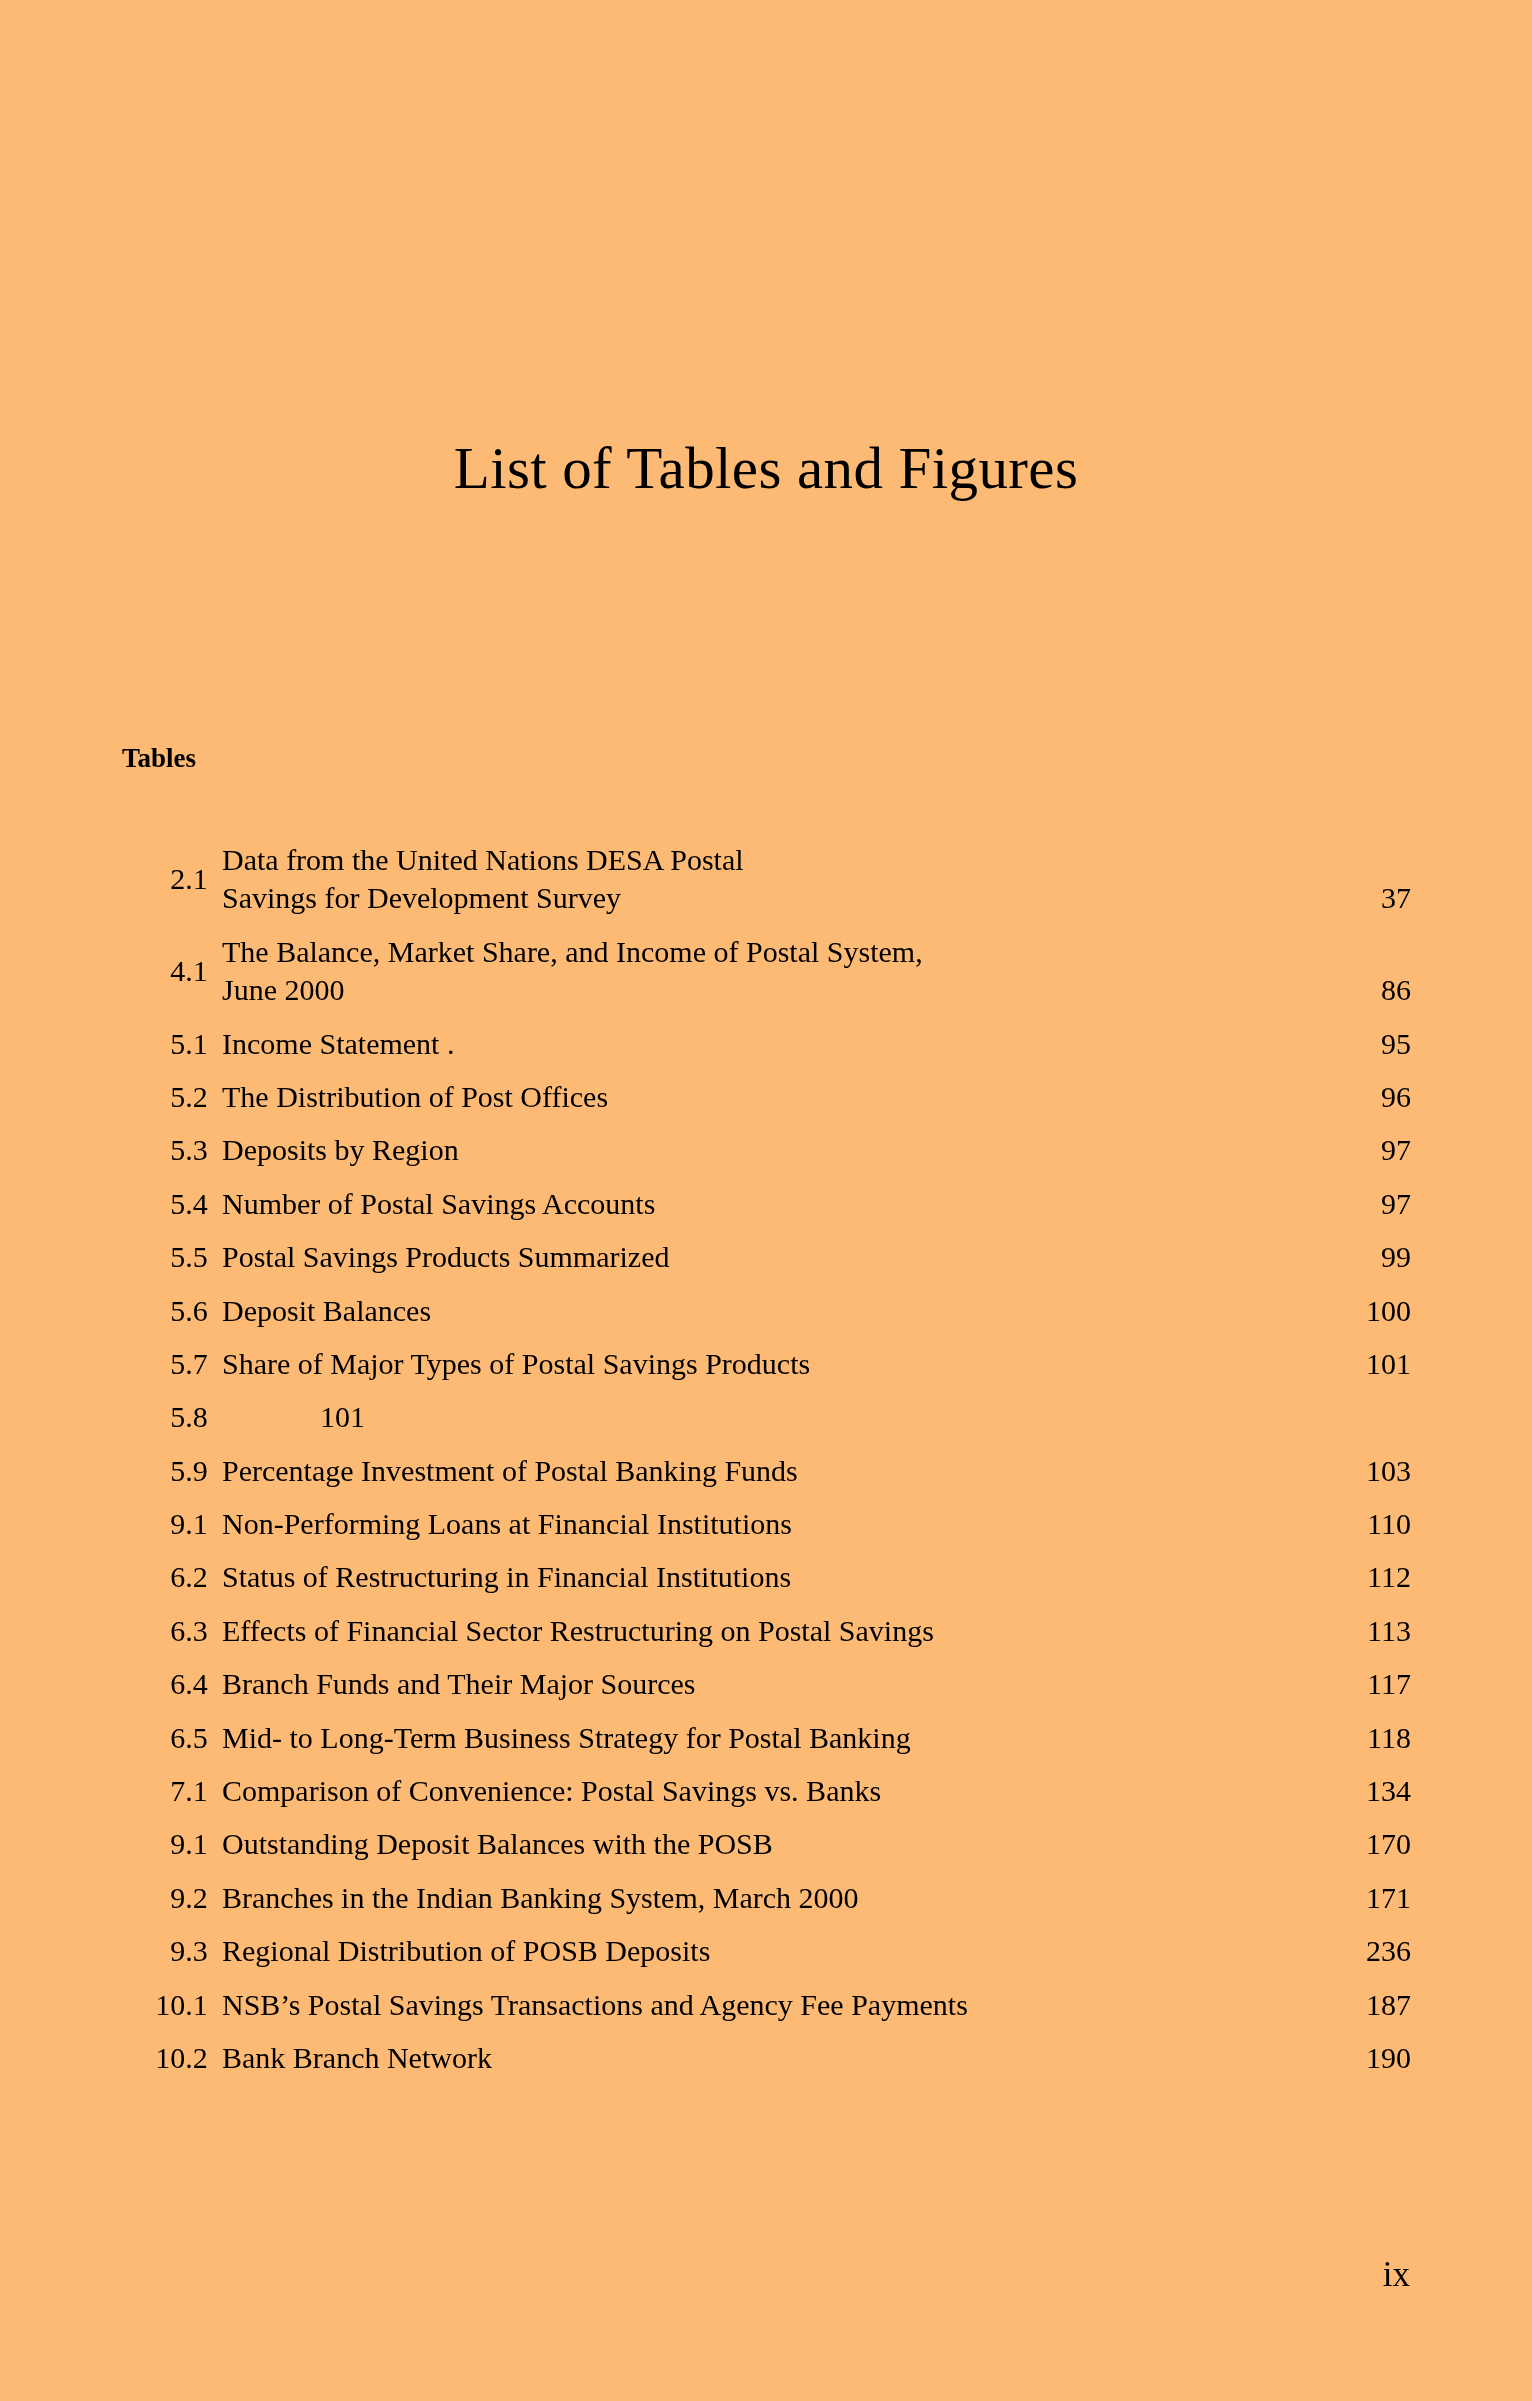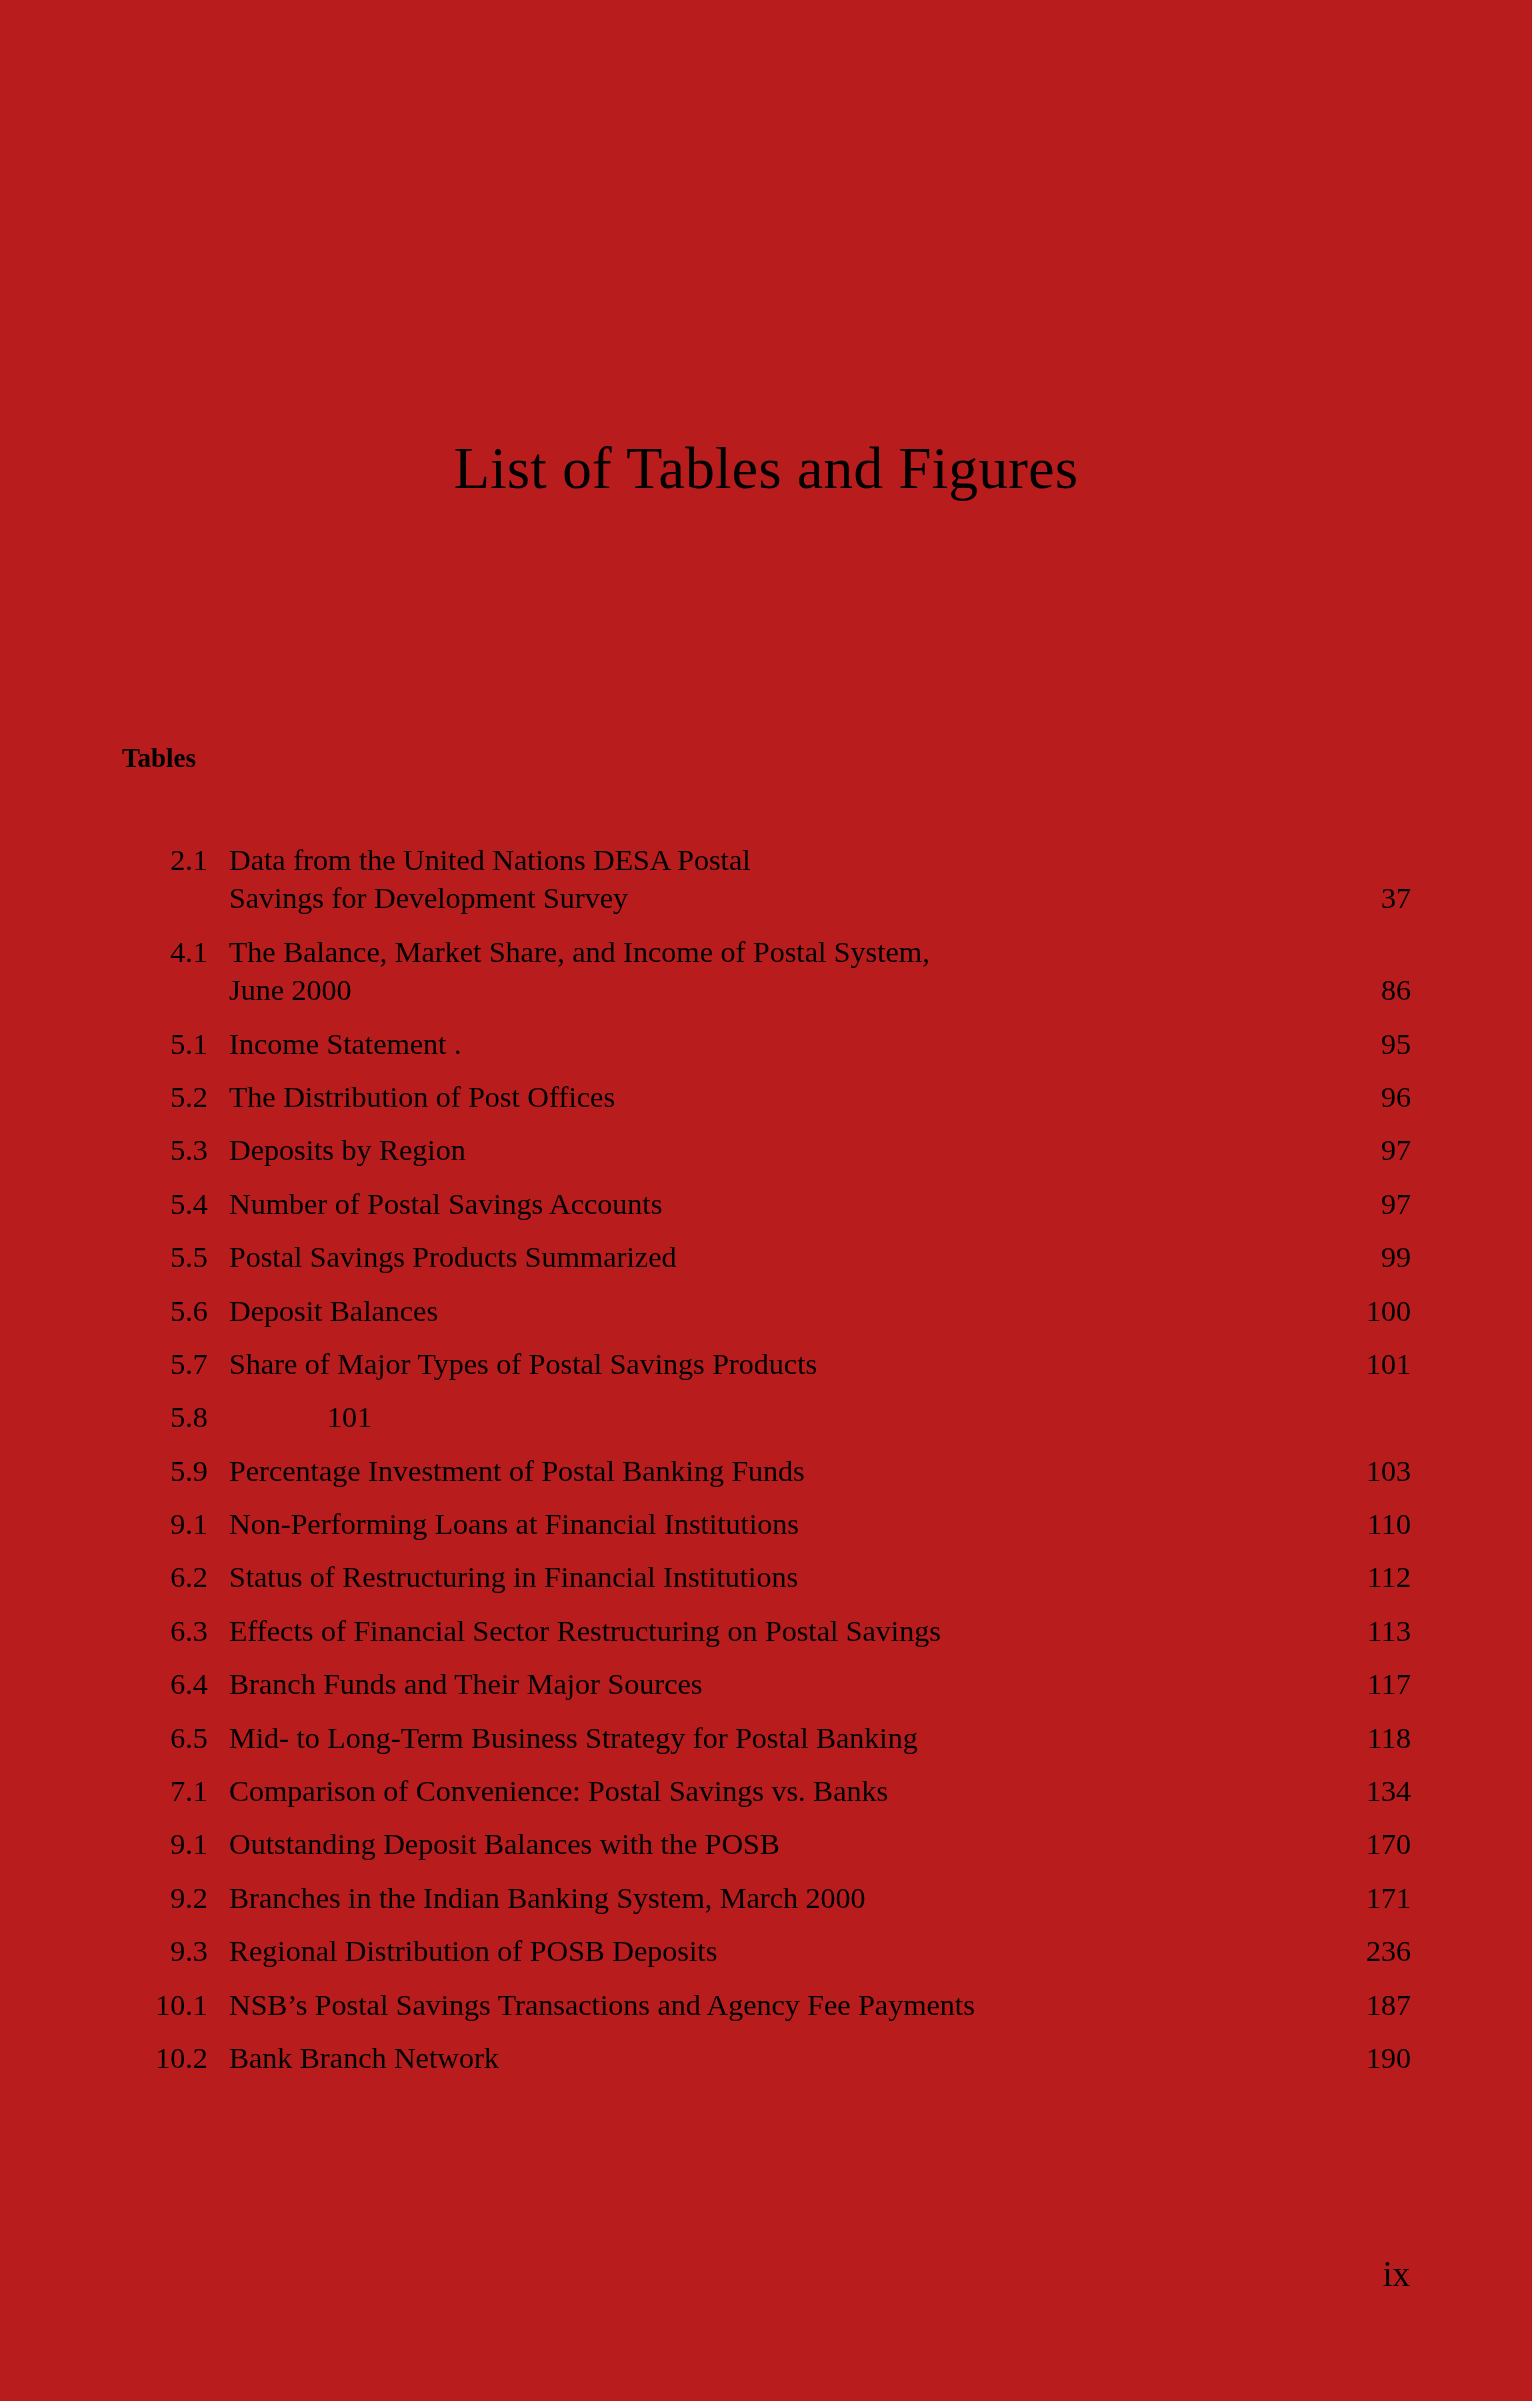--- a/index.html
+++ b/index.html
@@ -14,21 +14,21 @@
     color: #000000;
     position: relative;
     overflow: hidden;
   }
   .page {
     position: absolute;
     top: 0;
     left: 0;
     width: 1532px;
     height: 2401px;
-    background: #b91c1c;
+    background: #fdba74;
   }
   .page-title {
     position: absolute;
     top: 394px;
     left: 0;
     width: 1532px;
     text-align: center;
     font-size: 59px;
     font-weight: normal;
     letter-spacing: 0.4px;
@@ -43,25 +43,24 @@
     font-family: "Liberation Serif", serif;
   }
   .toc {
     position: absolute;
     top: 841px;
     left: 122px;
     width: 1289px;
   }
   .toc-row {
     display: flex;
-    align-items: flex-start;
+    align-items: center;
     margin-bottom: 15px;
     font-size: 30px;
     line-height: 1.28;
-    gap: 7px;
   }
   .toc-num {
     width: 100px;
     flex: 0 0 100px;
     text-align: right;
     padding-right: 14.3px;
     box-sizing: border-box;
     white-space: nowrap;
   }
   .toc-label {

